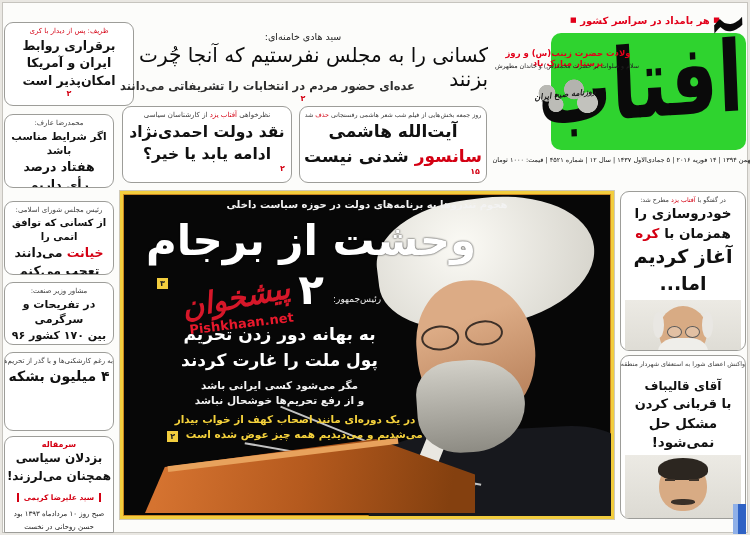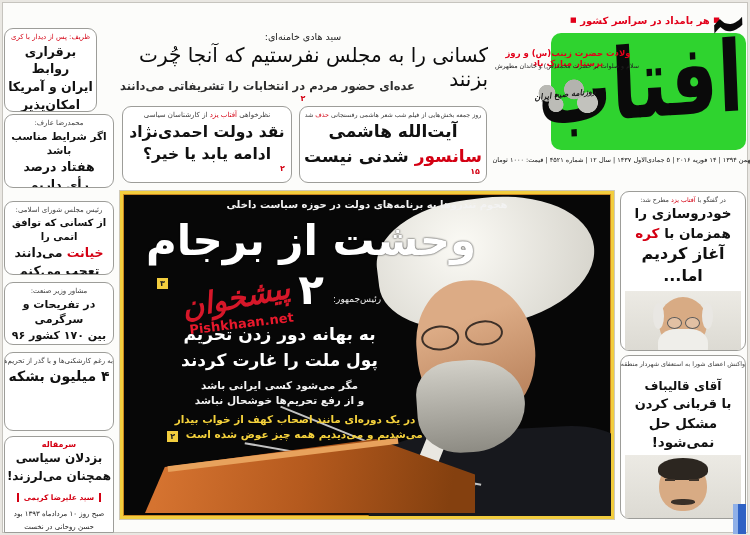--- a/index.html
+++ b/index.html
@@ -105,21 +105,21 @@
   .ed-body{font-size:7px;color:#222;line-height:1.9;text-align:center;margin-top:4px;}
   .bluebar{position:absolute;left:733px;top:504px;width:13px;height:30px;
            background:linear-gradient(90deg,#8fb0e8 35%,#2f62c4 35%);}
 </style>
 </head>
 <body>
 
 <div class="page">
   <div class="paper"></div>
 
-  <div class="hbox" style="left:4px;top:28px;width:93px;height:84px;">
+  <div class="hbox" style="left:4px;top:22px;width:130px;height:84px;">
     <div class="kick kick-red">ظریف: پس از دیدار با کری</div>
     <div class="lh">برقراری روابط</div>
     <div class="lh">ایران و آمریکا</div>
     <div class="lh">امکان‌پذیر است</div>
     <div class="rednum">۲</div>
   </div>
 
   <div class="hbox" style="left:4px;top:114px;width:110px;height:74px;">
     <div class="kick">محمدرضا عارف:</div>
     <div class="lh" style="font-size:10.5px;">اگر شرایط مناسب باشد</div>
@@ -236,21 +236,21 @@
       <div><span>می‌شدیم و می‌دیدیم همه چیز عوض شده است</span>
         <span class="ybox" style="position:relative;display:inline-block;vertical-align:-1px;margin-right:4px;">۲</span>
       </div>
     </div>
   </div>
 
   <div class="hbox" style="left:620px;top:191px;width:126px;height:160px;">
     <div class="kick" style="font-size:6.3px;"><span>در گفتگو با </span><span class="kick-red">آفتاب یزد</span><span> مطرح شد:</span></div>
     <div class="lh" style="font-size:13.5px;">خودروسازی را</div>
     <div class="lh" style="font-size:13.5px;"><span>همزمان با </span><span class="red">کره</span></div>
-    <div class="lh" style="font-size:16px;">آغاز کردیم اما...</div>
+    <div class="lh" style="font-size:19px;">آغاز کردیم اما...</div>
     <div class="portrait pa">
       <div class="pa-jacket"></div>
       <div class="pa-shirt"></div>
       <div class="p-head"></div>
       <div class="pa-hair pa-hairL"></div>
       <div class="pa-hair pa-hairR"></div>
       <div class="pa-beard"></div>
       <div class="p-glass">
         <div class="p-lens p-lensA"></div>
         <div class="p-lens p-lensB"></div>

